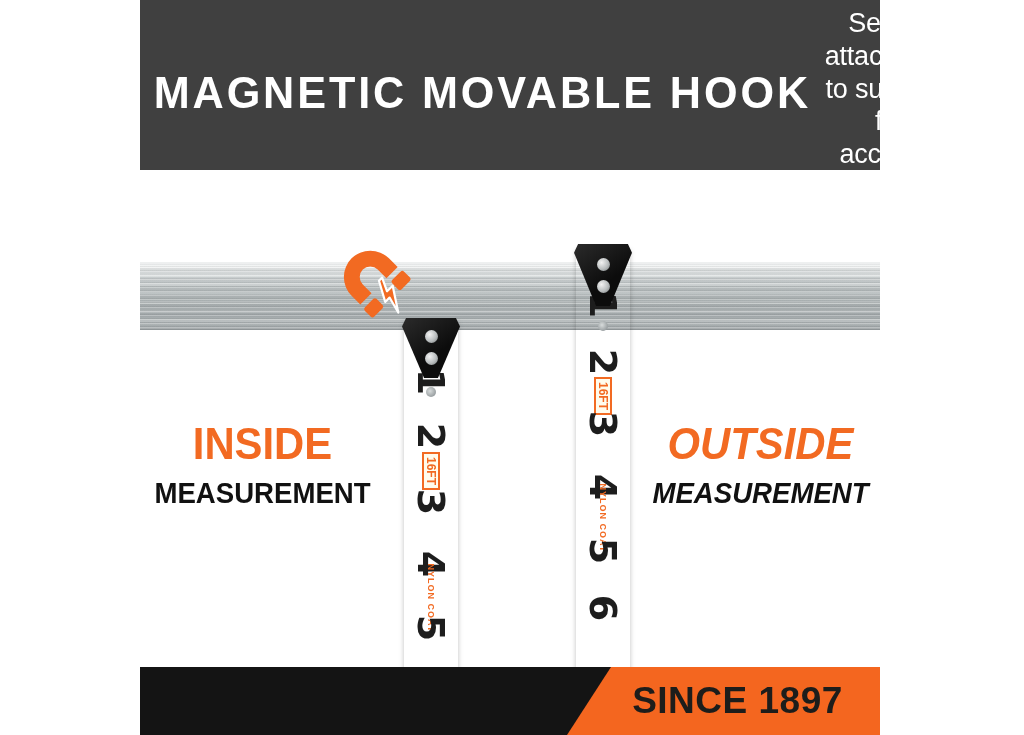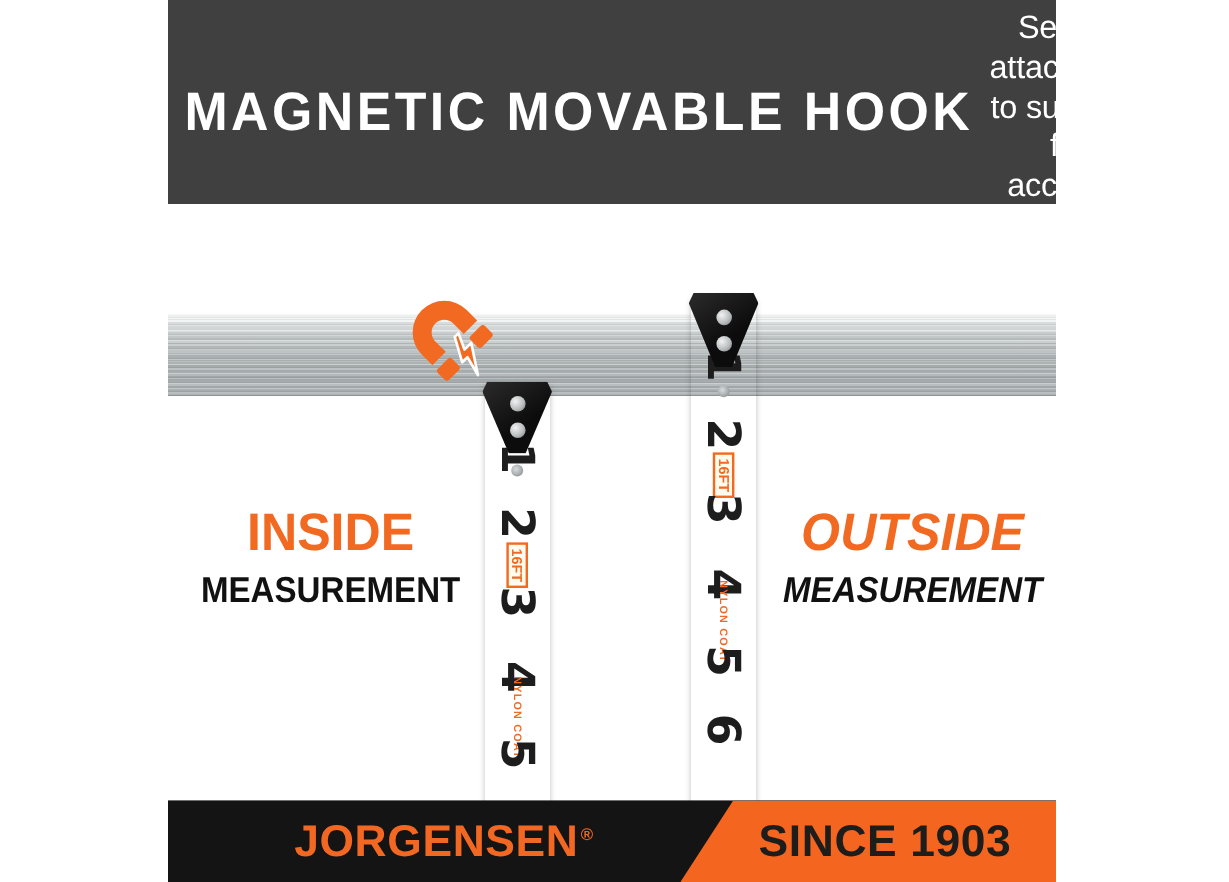--- a/index.html
+++ b/index.html
@@ -59,21 +59,21 @@
         font-size:12px;font-weight:bold;padding:0 3px;line-height:14px;white-space:nowrap;}
   .coat-label{position:absolute;z-index:3;left:50%;transform:translate(-50%,-50%) rotate(90deg);
         color:#F26A22;font-size:9px;font-weight:bold;letter-spacing:1px;white-space:nowrap;}
 
   
   .side-label{position:absolute;text-align:center;z-index:2;}
   .side-label .big{color:#F26A22;font-weight:bold;font-size:44px;line-height:1;letter-spacing:0;
         transform:scaleX(.95);}
   .side-label .small{color:#111111;font-weight:bold;font-size:30px;line-height:1;margin-top:12px;
         transform:scaleX(.92);}
-  .label-inside{left:158px;top:422px;width:235px;}
+  .label-inside{left:145px;top:422px;width:235px;}
   .label-outside{left:643px;top:422px;width:235px;font-style:italic;}
 
   
   .footer{position:absolute;left:140px;top:667px;width:740px;height:68px;background:#141414;z-index:6;}
   .footer-wedge{position:absolute;right:0;top:0;height:100%;width:313px;background:#F4661F;
         clip-path:polygon(44px 0,100% 0,100% 100%,0 100%);}
   .brand{position:absolute;left:0;top:0;width:460px;height:100%;display:flex;align-items:center;
         justify-content:center;color:#F26822;font-weight:bold;font-size:37px;letter-spacing:.5px;}
   .brand sup{font-size:14px;margin-left:2px;transform:translateY(-6px);}
   .tagline{position:absolute;right:0;top:0;width:313px;height:100%;display:flex;align-items:center;
@@ -136,20 +136,16 @@
     <div class="big">INSIDE</div>
     <div class="small">MEASUREMENT</div>
   </div>
   <div class="side-label label-outside">
     <div class="big">OUTSIDE</div>
     <div class="small">MEASUREMENT</div>
   </div>
 
   <div class="footer">
     <div class="footer-wedge"></div>
-    <div class="brand">
-      <span>JORGENSEN</span>
-        <sup>®</sup>
-    </div>
-    <div class="tagline">SINCE 1903</div>
+    <div class="tagline">SINCE 1897</div>
   </div>
 
 </div>
 
 </body></html>

